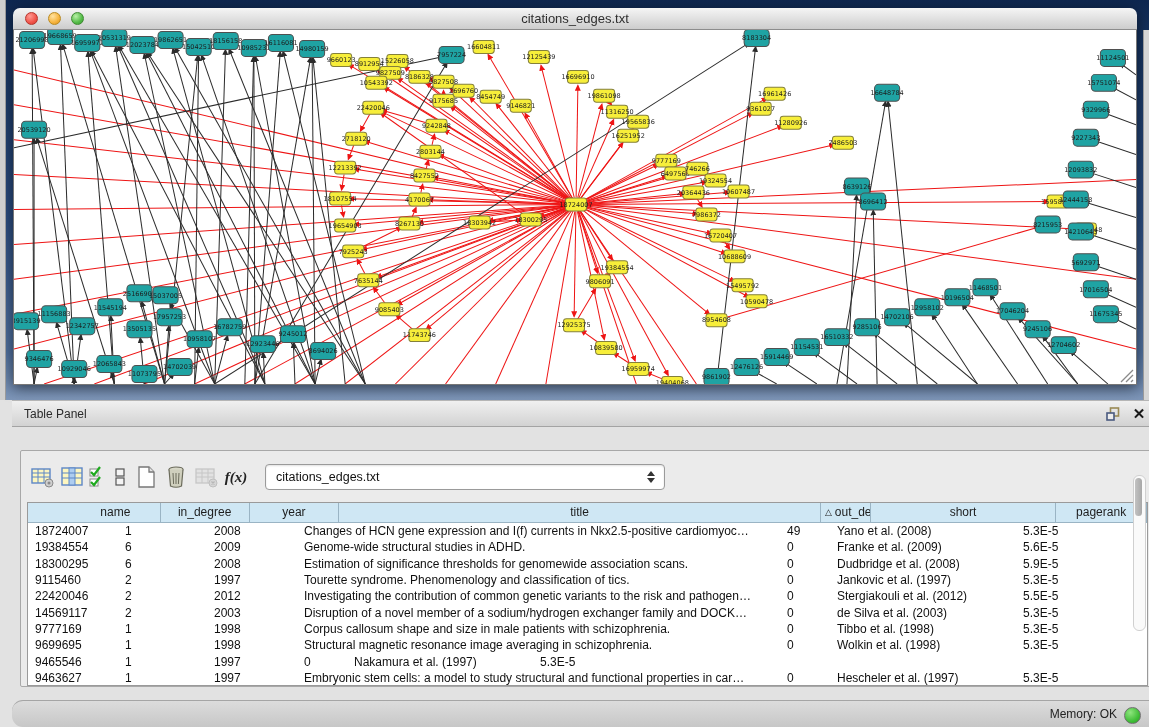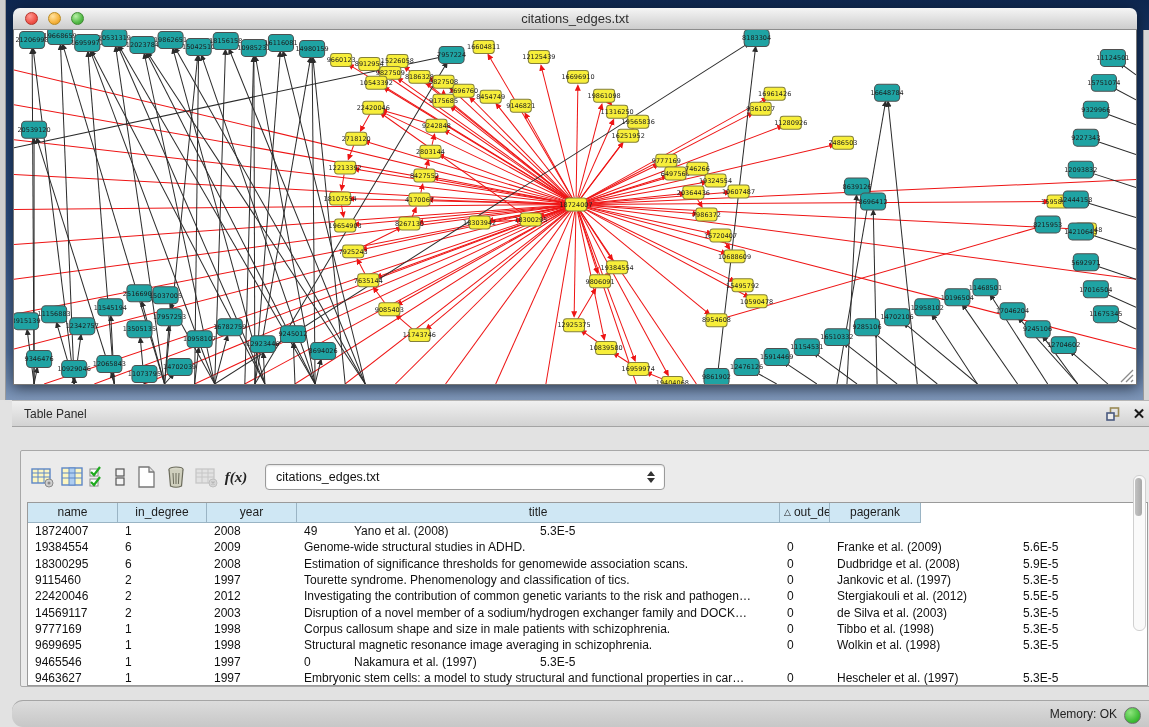--- a/index.html
+++ b/index.html
@@ -47,21 +47,21 @@
   .tbtn.narrow{width:22px;}
   .fx{font-family:"Liberation Serif",serif;font-style:italic;font-weight:bold;font-size:15px;color:#222;}
   #combo{margin-left:14px;width:398px;height:24px;background:#fff;border:1px solid #9a9a9a;border-radius:4px;
     box-shadow:inset 0 1px 2px rgba(0,0,0,.12);display:flex;align-items:center;cursor:pointer;}
   #combo-text{flex:1;padding-left:10px;font-size:12.5px;color:#111;}
   #combo-arrows{width:18px;display:flex;flex-direction:column;align-items:center;gap:2px;padding-right:4px;}
   #combo-arrows .up{width:0;height:0;border-left:4px solid transparent;border-right:4px solid transparent;border-bottom:5px solid #333;}
   #combo-arrows .dn{width:0;height:0;border-left:4px solid transparent;border-right:4px solid transparent;border-top:5px solid #333;}
 
   #tbl{position:absolute;left:6px;top:51px;width:1121px;height:184px;background:#fff;border:1px solid #9a9a9a;box-sizing:border-box;overflow:hidden;}
-  #tbl-head{display:flex;height:20px;background:#cfe7f4;border-bottom:1px solid #9ab4c4;box-sizing:border-box;}
+  #tbl-head{display:flex;height:20px;background:#cfe7f4;border-bottom:1px solid #9ab4c4;box-sizing:border-box;padding-left:43px;}
   .hcell{height:20px;line-height:19px;font-size:12px;color:#1d1d1d;text-align:center;
     border-right:1px solid #9ab4c4;box-sizing:border-box;overflow:hidden;white-space:nowrap;cursor:pointer;}
   .hcell.sorted{text-align:left;padding-left:4px;}
   .hfiller{flex:1;background:#fff;border-right:none;}
   .sort-tri{display:inline-block;transform:translateY(-1px);margin-right:3px;font-size:9px;color:#222;}
   #tbl-body{position:relative;}
   .trow{display:flex;height:16.3px;align-items:center;}
   .tcell{font-size:12px;color:#101010;white-space:nowrap;overflow:hidden;text-overflow:clip;
     padding-left:7px;box-sizing:border-box;flex-shrink:0;}
   #tbl-scroll{position:absolute;right:6px;top:24px;width:11px;height:154px;background:#fafafa;border:1px solid #d0d0d0;border-radius:6px;}
@@ -619,28 +619,30 @@
         </div>
       </div>
 
       <div id="tbl">
         <div id="tbl-head">
             <div class="hcell" style="width: 90px;">name</div>
             <div class="hcell" style="width: 89px;">in_degree</div>
             <div class="hcell" style="width: 90px;">year</div>
             <div class="hcell" style="width: 483px;">title</div>
             <div class="hcell sorted" style="width: 50px;"><span class="sort-tri">△</span>out_de…</div>
+            <div class="hcell" style="width: 186px;">short</div>
             <div class="hcell" style="width: 91px;">pagerank</div>
             <div class="hcell hfiller"></div>
           </div>
         <div id="tbl-body">
             <div class="trow">
               <div class="tcell" style="width: 90px;">18724007</div>
               <div class="tcell" style="width: 89px;">1</div>
               <div class="tcell" style="width: 90px;">2008</div>
+              <div class="tcell" style="width: 483px;">Changes of HCN gene expression and I(f) currents in Nkx2.5-positive cardiomyoc…</div>
               <div class="tcell" style="width: 50px;">49</div>
               <div class="tcell" style="width: 186px;">Yano et al. (2008)</div>
               <div class="tcell" style="width: 91px;">5.3E-5</div>
             </div>
             <div class="trow">
               <div class="tcell" style="width: 90px;">19384554</div>
               <div class="tcell" style="width: 89px;">6</div>
               <div class="tcell" style="width: 90px;">2009</div>
               <div class="tcell" style="width: 483px;">Genome-wide structural studies in ADHD.</div>
               <div class="tcell" style="width: 50px;">0</div>

